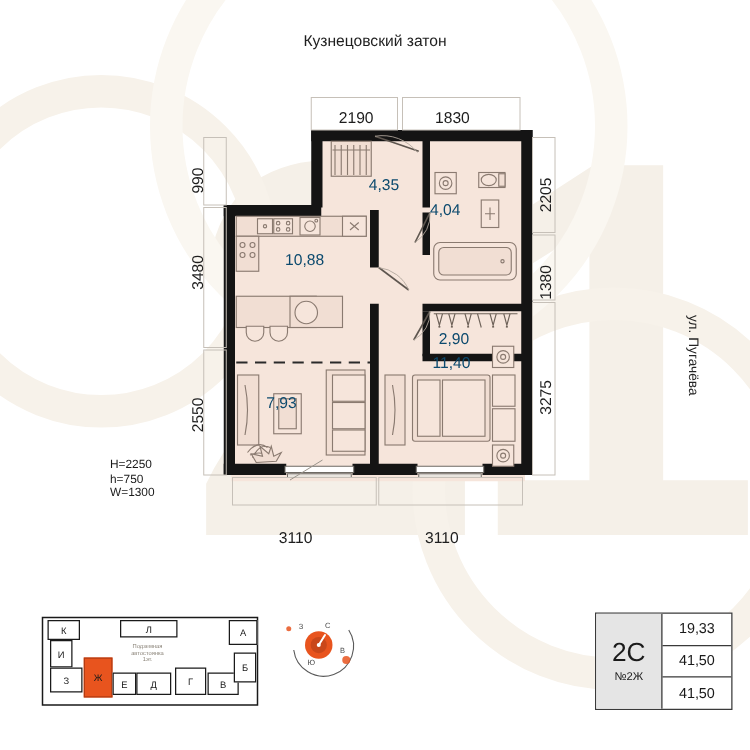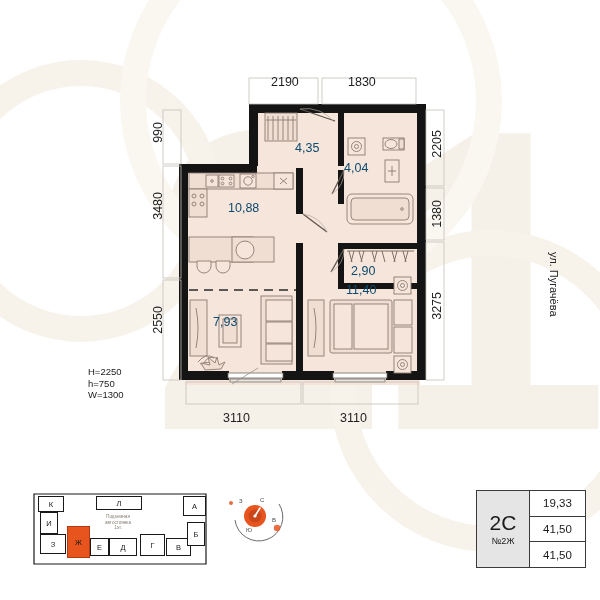--- a/index.html
+++ b/index.html
@@ -50,20 +50,21 @@
     white-space:nowrap;
   }
 
   
   .plan{position:absolute;left:0;top:0;width:600px;height:600px;}
 
   .dim{
     position:absolute;
     font-size:12.5px;color:#1e1e1e;
     white-space:nowrap;
+    margin-top:12px;
   }
   .dim.vert{
     writing-mode:vertical-rl;
     transform:rotate(180deg);
   }
 
   .area{
     position:absolute;
     font-size:12.5px;color:#0c4a6e;
     white-space:nowrap;
@@ -128,20 +129,21 @@
 
 <div class="stage">
 
   <div class="watermark">
     <div class="wm-text">21</div>
     <div class="wm-ring" style="left:-60px;top:60px;width:230px;height:230px;"></div>
     <div class="wm-ring" style="left:330px;top:230px;width:270px;height:270px;"></div>
     <div class="wm-ring" style="left:120px;top:-90px;width:330px;height:330px;border-color:#faf7f1;"></div>
   </div>
 
+  <div class="title">Кузнецовский затон</div>
 
   <div class="street">ул. Пугачёва</div>
 
   <svg class="plan" viewBox="0 0 600 600">
     <defs>
       <clipPath id="planclip">
           <rect x="170" y="95" width="265" height="300"></rect>
         </clipPath>
     </defs>
 

